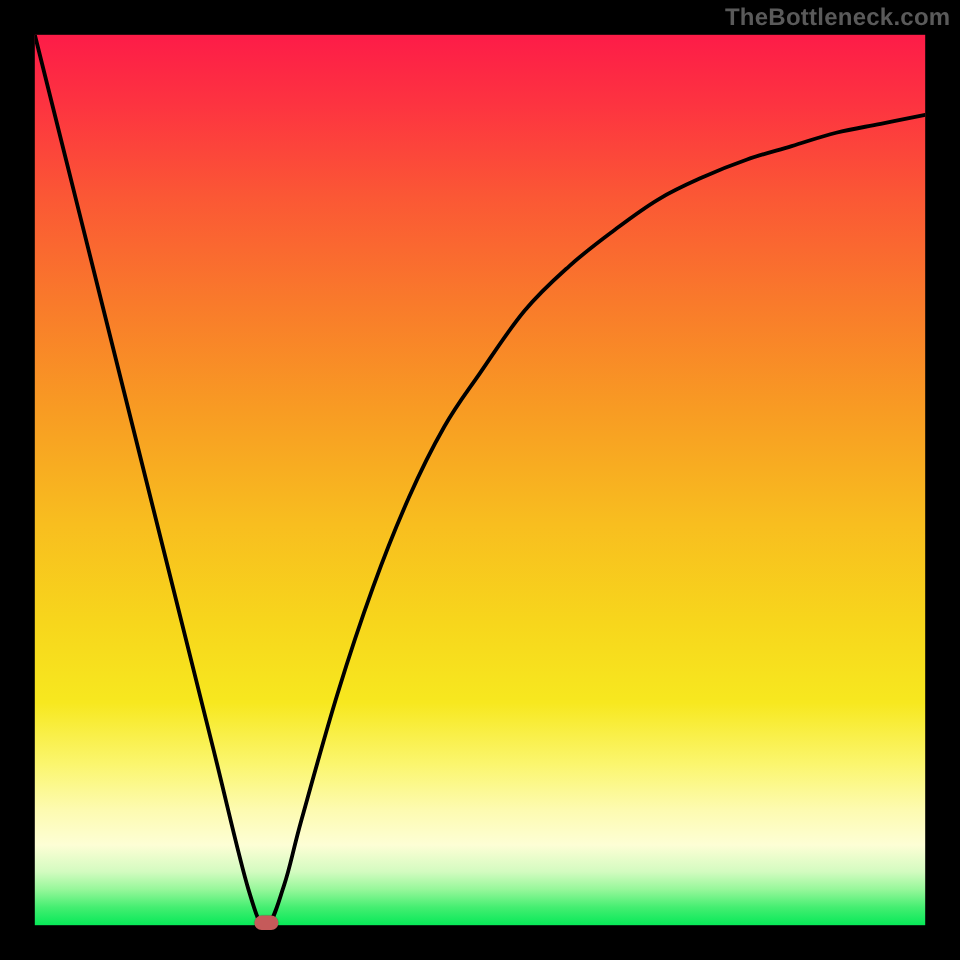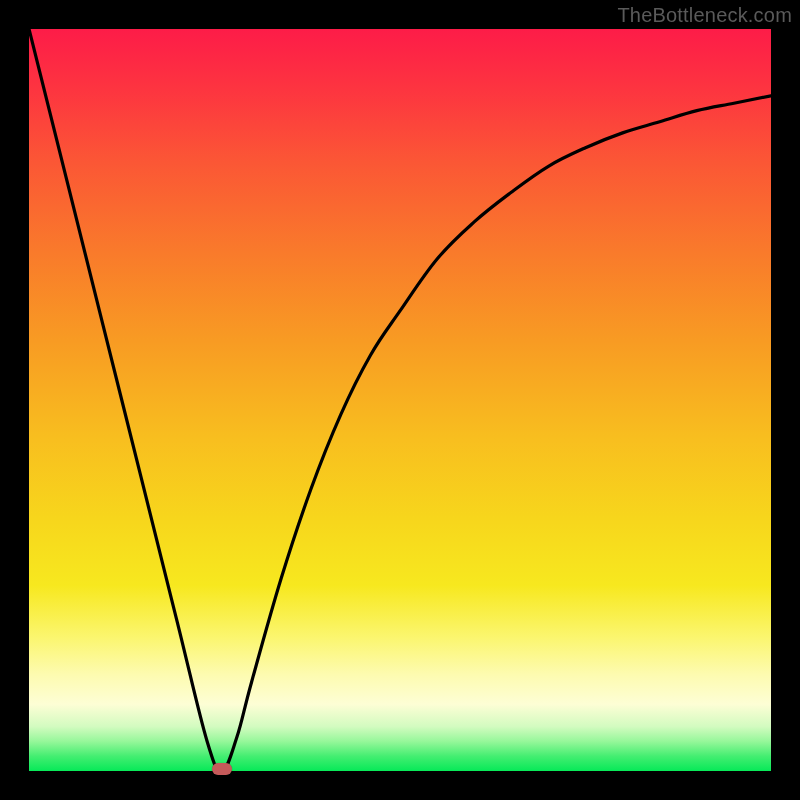--- a/index.html
+++ b/index.html
@@ -57,21 +57,21 @@
     border-radius: 6px;
     background: #c55a5a;
     box-shadow: 0 0 1px rgba(0,0,0,0.4);
   }
   .watermark {
     position: absolute;
     top: 4px;
     right: 8px;
     color: #5a5a5a;
     font-size: 20px;
-    font-weight: 400;
+    font-weight: 700;
     letter-spacing: 0.2px;
   }
 </style>
 </head>
 <body>
 
 <div class="stage">
 
   <div class="plot-area">
     <svg class="curve-svg" viewBox="0 0 742 742" preserveAspectRatio="none">

